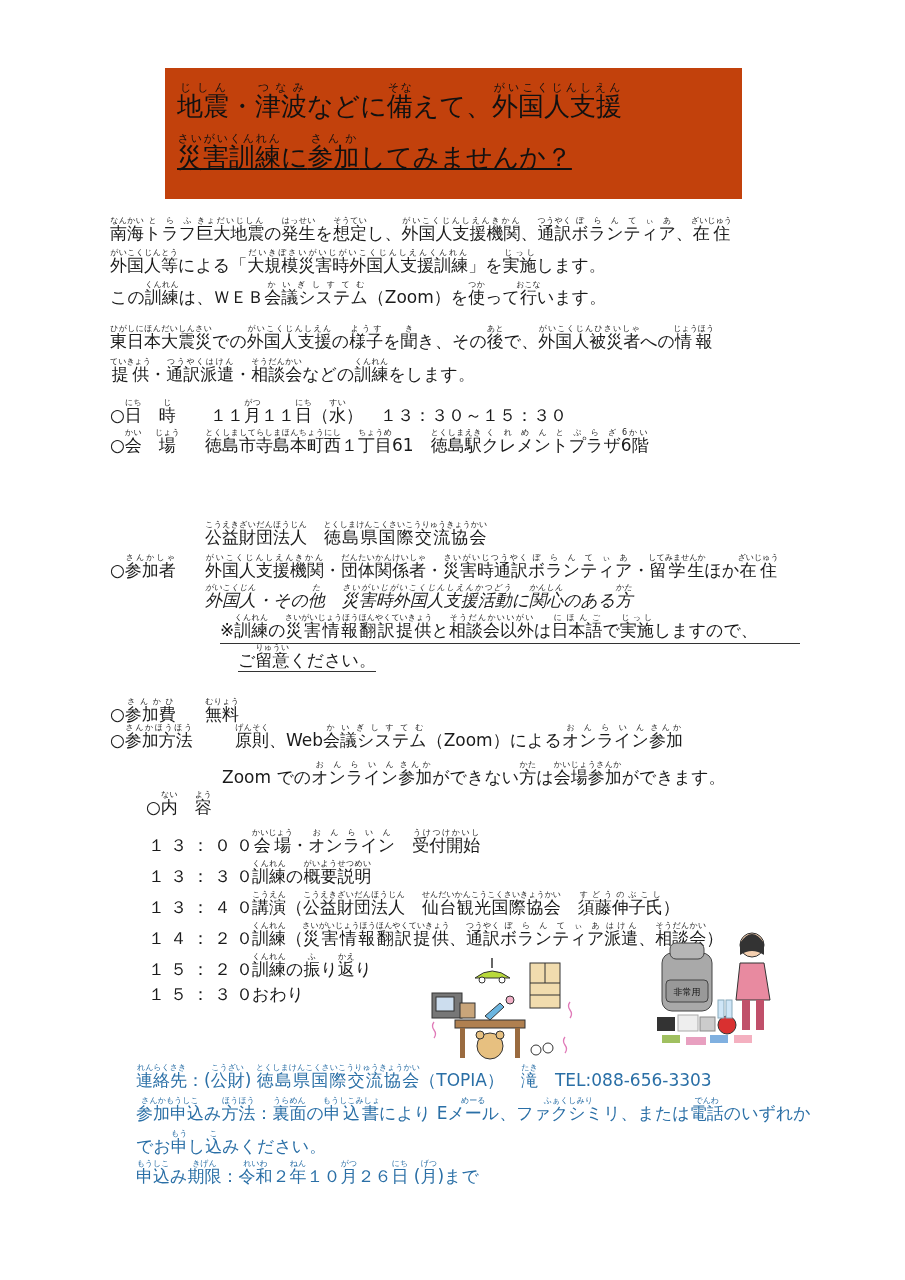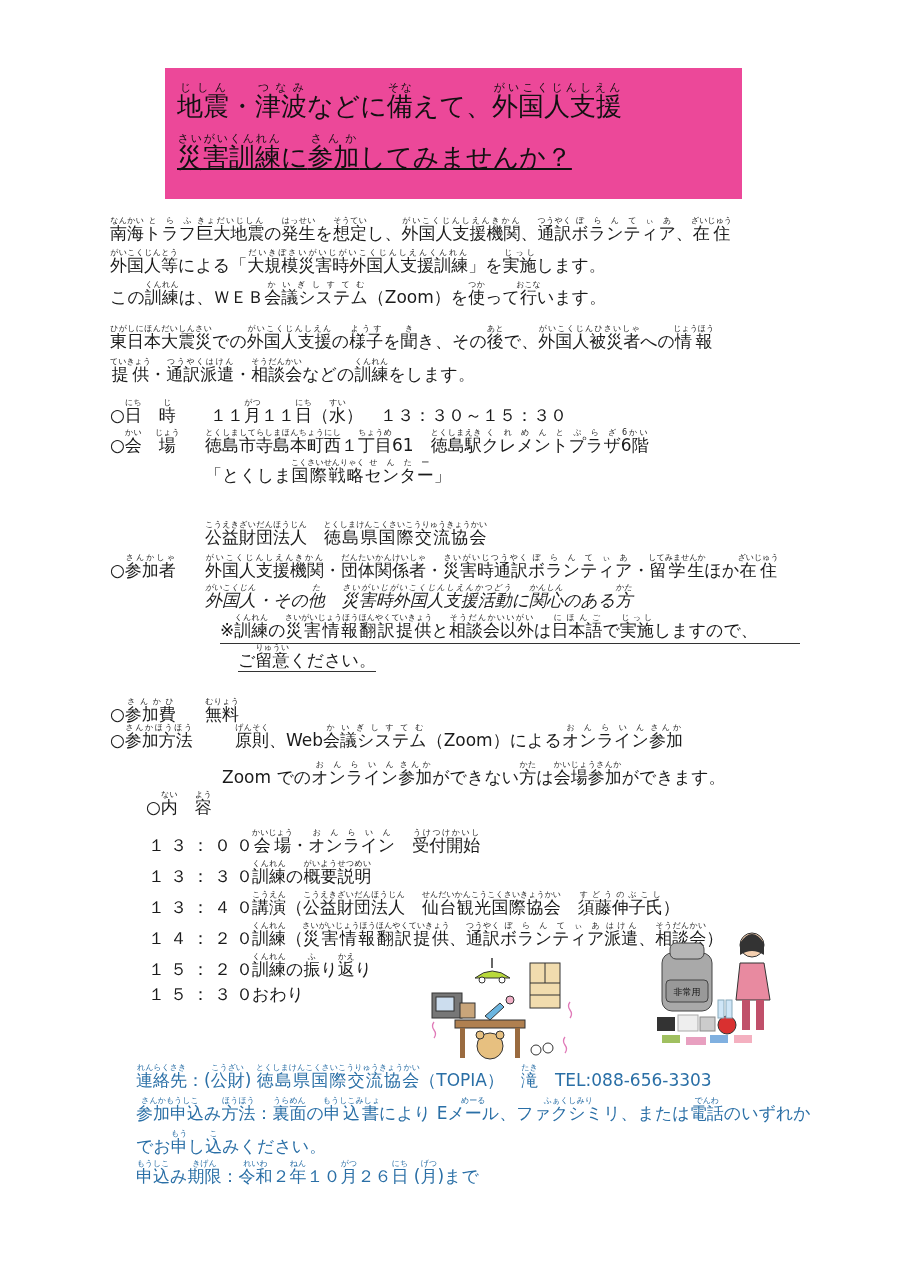--- a/index.html
+++ b/index.html
@@ -1,21 +1,21 @@
 <!DOCTYPE html>
 <html><head>
 <meta charset="utf-8">
 <style>
   html, body { margin:0; padding:0; background:#ffffff; }
   body { width:905px; height:1280px; position:relative; overflow:hidden;
          font-family:"DejaVu Sans", "Liberation Sans", sans-serif; color:#1a1a1a; }
   ruby { ruby-position: over; }
   rt { font-size:8px; line-height:1; color:#222; letter-spacing:0; }
   .title-box { position:absolute; left:165px; top:68px; width:577px; height:131px;
-               background:#ec4899; box-sizing:border-box; padding:6px 0 0 12px; }
+               background:#c2410c; box-sizing:border-box; padding:6px 0 0 12px; }
   .title-line { font-size:26px; line-height:1; white-space:nowrap; color:#111; }
   .title-line rt { font-size:11px; color:#111; }
   .title-line.l1 { margin-top:8px; }
   .title-line.l2 { margin-top:14px;text-decoration:underline; }
   .block { position:absolute; left:110px; width:690px; font-size:17px; white-space:nowrap; }
   .line { position:absolute; left:0; white-space:nowrap; }
   .line rt { font-size:8px; }
   .uline { border-bottom:1.5px solid #333; padding-bottom:1px; }
   .sched { position:absolute; left:148px; font-size:17px; white-space:nowrap; }
   .sched .time { display:inline-block; width:104px; letter-spacing:5px; font-family:"DejaVu Sans Mono", monospace; font-size:17px; }
@@ -39,21 +39,20 @@
   <div class="line" style="top:141px;"><ruby>提供<rt>ていきょう</rt></ruby>・<ruby>通訳派遣<rt>つうやくはけん</rt></ruby>・<ruby>相談会<rt>そうだんかい</rt></ruby>などの<ruby>訓練<rt>くんれん</rt></ruby>をします。</div>
 </div>
 
 <div class="block" style="top:398px;height:420px;">
   <div class="line" style="top:0;">
     <span style="display:inline-block;width:100px;">○<ruby>日<rt>にち</rt></ruby>　<ruby>時<rt>じ</rt></ruby></span><span>１１<ruby>月<rt>がつ</rt></ruby>１１<ruby>日<rt>にち</rt></ruby>（<ruby>水<rt>すい</rt></ruby>）　１３：３０～１５：３０</span>
   </div>
   <div class="line" style="top:30px;">
     <span style="display:inline-block;width:95px;">○<ruby>会<rt>かい</rt></ruby>　<ruby>場<rt>じょう</rt></ruby></span><span><ruby>徳島市寺島本町西<rt>とくしましてらしまほんちょうにし</rt></ruby>１<ruby>丁目<rt>ちょうめ</rt></ruby>61　<ruby>徳島駅<rt>とくしまえき</rt></ruby><ruby>クレメントプラザ<rt>くれめんとぷらざ</rt></ruby><ruby>6階<rt>6かい</rt></ruby></span>
   </div>
-  <div class="line" style="top:60px;left:95px;">「とくしま<ruby>国際戦略<rt>こくさいせんりゃく</rt></ruby><ruby>センター<rt>せんたー</rt></ruby>」</div>
   <div class="line" style="top:122px;left:95px;"><ruby>公益財団法人<rt>こうえきざいだんほうじん</rt></ruby>　<ruby>徳島県国際交流協会<rt>とくしまけんこくさいこうりゅうきょうかい</rt></ruby></div>
   <div class="line" style="top:155px;">
     <span style="display:inline-block;width:95px;">○<ruby>参加者<rt>さんかしゃ</rt></ruby></span><span><ruby>外国人支援機関<rt>がいこくじんしえんきかん</rt></ruby>・<ruby>団体関係者<rt>だんたいかんけいしゃ</rt></ruby>・<ruby>災害時通訳<rt>さいがいじつうやく</rt></ruby><ruby>ボランティア<rt>ぼらんてぃあ</rt></ruby>・<ruby>留学生<rt>してみませんか</rt></ruby>ほか<ruby>在住<rt>ざいじゅう</rt></ruby></span>
   </div>
   <div class="line" style="top:185px;left:95px;font-style:italic;"><ruby>外国人<rt>がいこくじん</rt></ruby>・その<ruby>他<rt>た</rt></ruby>　<ruby>災害時外国人支援活動<rt>さいがいじがいこくじんしえんかつどう</rt></ruby>に<ruby>関心<rt>かんしん</rt></ruby>のある<ruby>方<rt>かた</rt></ruby></div>
   <div class="line" style="top:215px;left:110px;">
     <span class="uline" style="display:inline-block;width:580px;">※<ruby>訓練<rt>くんれん</rt></ruby>の<ruby>災害情報翻訳提供<rt>さいがいじょうほうほんやくていきょう</rt></ruby>と<ruby>相談会以外<rt>そうだんかいいがい</rt></ruby>は<ruby>日本語<rt>にほんご</rt></ruby>で<ruby>実施<rt>じっし</rt></ruby>しますので、</span>
   </div>
   <div class="line" style="top:245px;left:128px;">
     <span class="uline">ご<ruby>留意<rt>りゅうい</rt></ruby>ください。</span>

